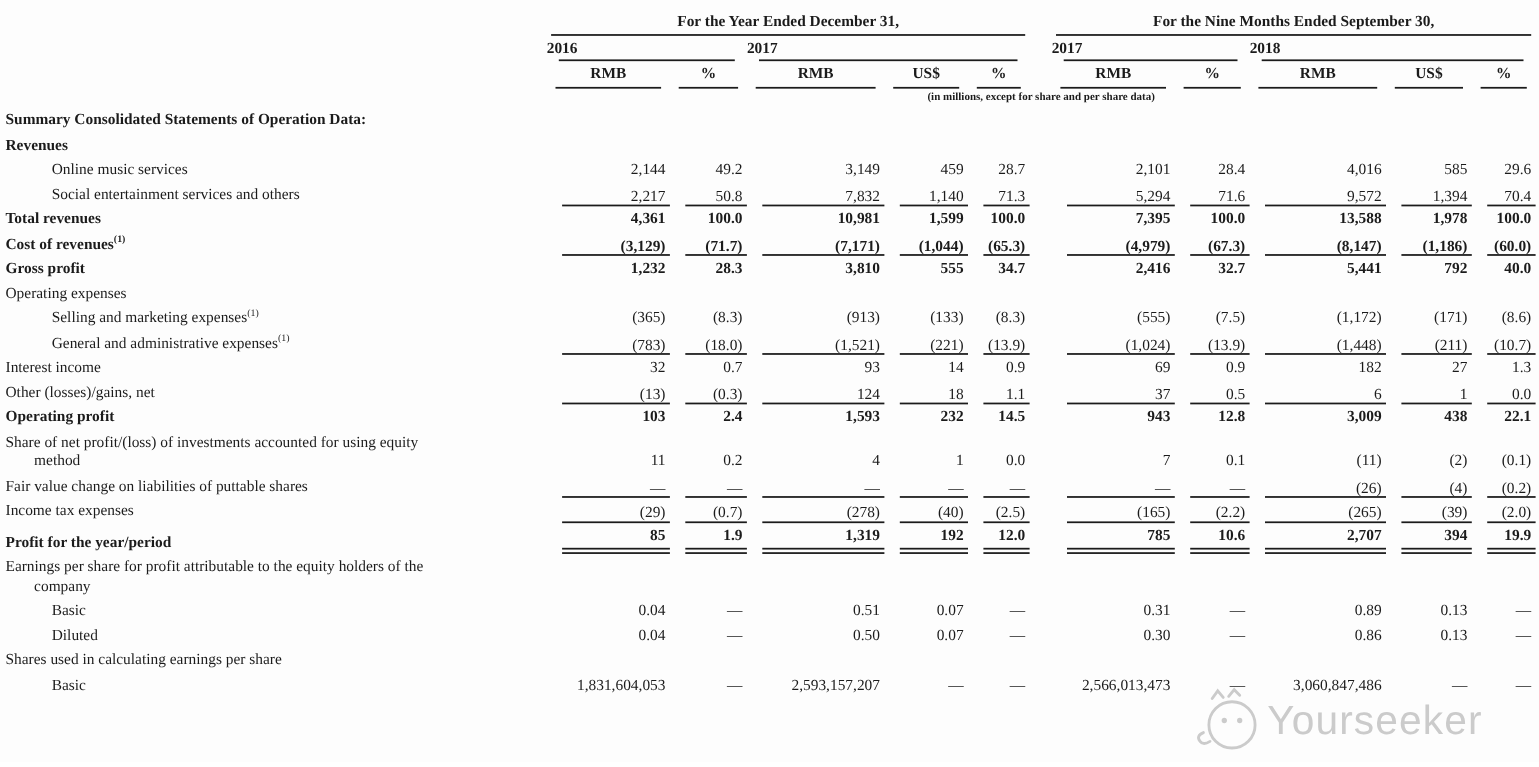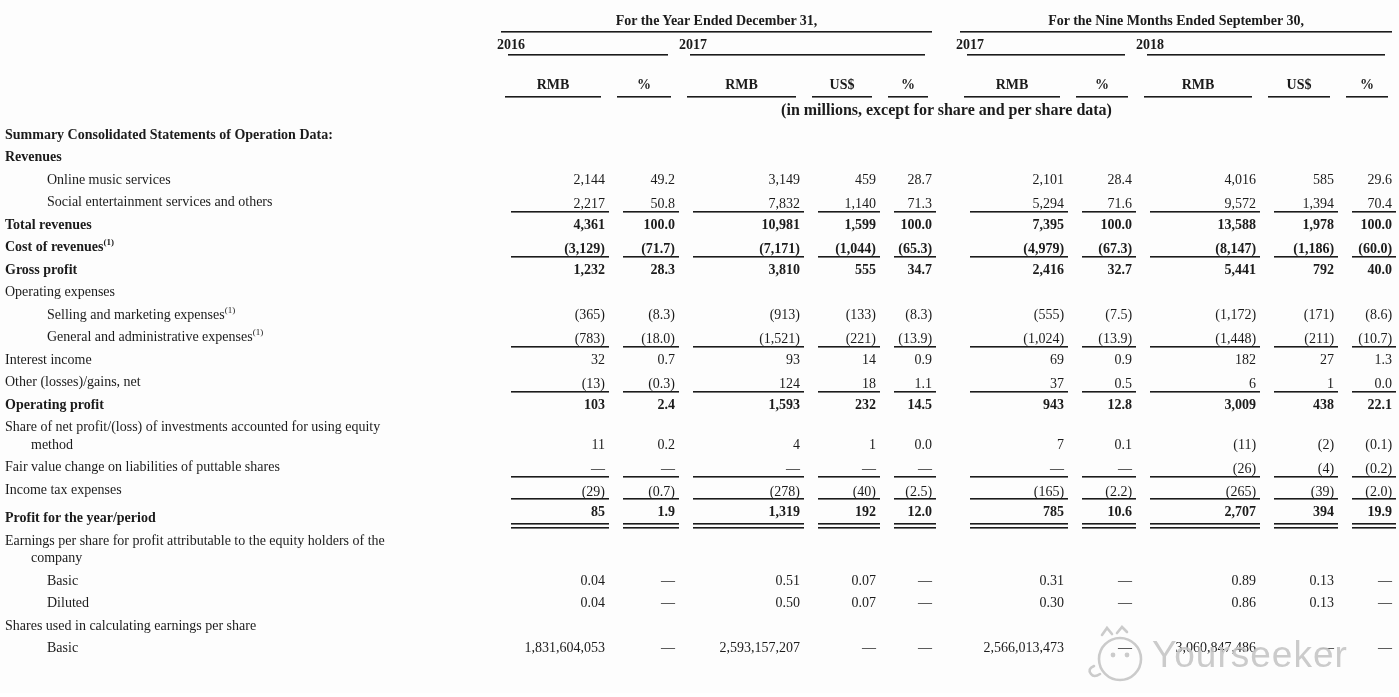--- a/index.html
+++ b/index.html
@@ -37,29 +37,29 @@
   }
   .yhead{
     text-align:left;font-weight:bold;
     padding:3px 0 3px 0;
     background:linear-gradient(#1b1b1b,#1b1b1b) no-repeat;
     background-size:calc(100% - 22px) 1.6px;
     background-position:center bottom;
   }
   .uhead{
     text-align:center;font-weight:bold;
-    padding:20px 0 4px 0;
+    padding:3px 0 4px 0;
     background:linear-gradient(#1b1b1b,#1b1b1b) no-repeat;
     background-size:calc(100% - 16px) 1.6px;
     background-position:center bottom;
   }
   .note{
     text-align:center;font-weight:bold;
     padding:2px 0 3px 0;
-    font-size:16px;
+    font-size:10px;
   }
   
   .lbl{text-align:left;padding:3px 0 2px 2px;}
   .num{text-align:right;padding:3px 4px 2px 0;white-space:nowrap;}
   .b{font-weight:bold;}
   .ind{padding-left:44px;}
   .l2{padding-left:26px;}
   sup{font-size:9px;line-height:0;}
   .rule{
     background:linear-gradient(#1b1b1b,#1b1b1b) no-repeat;

